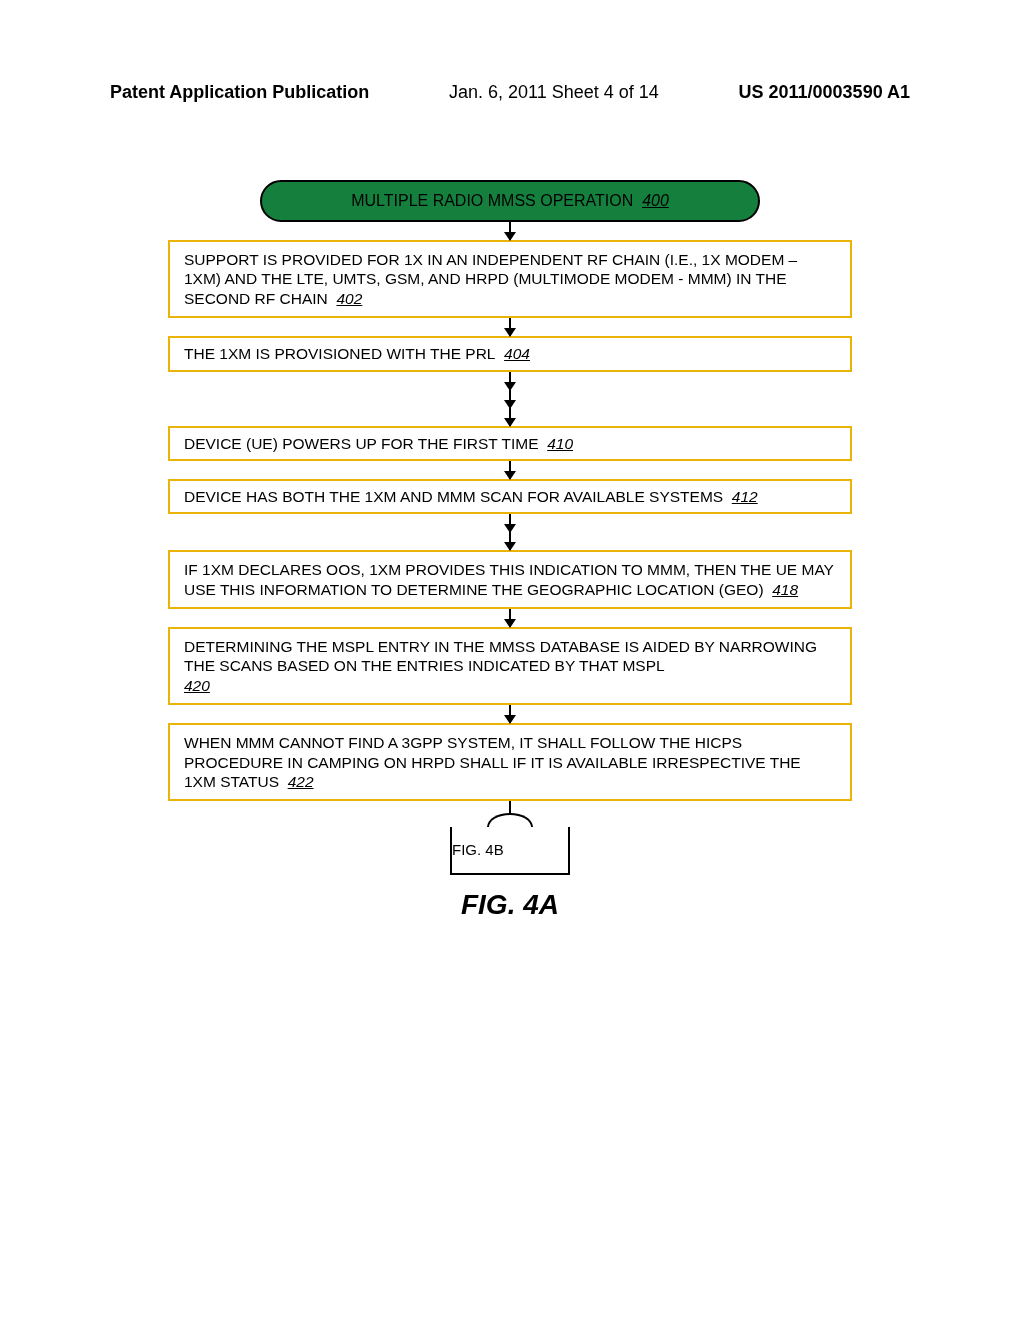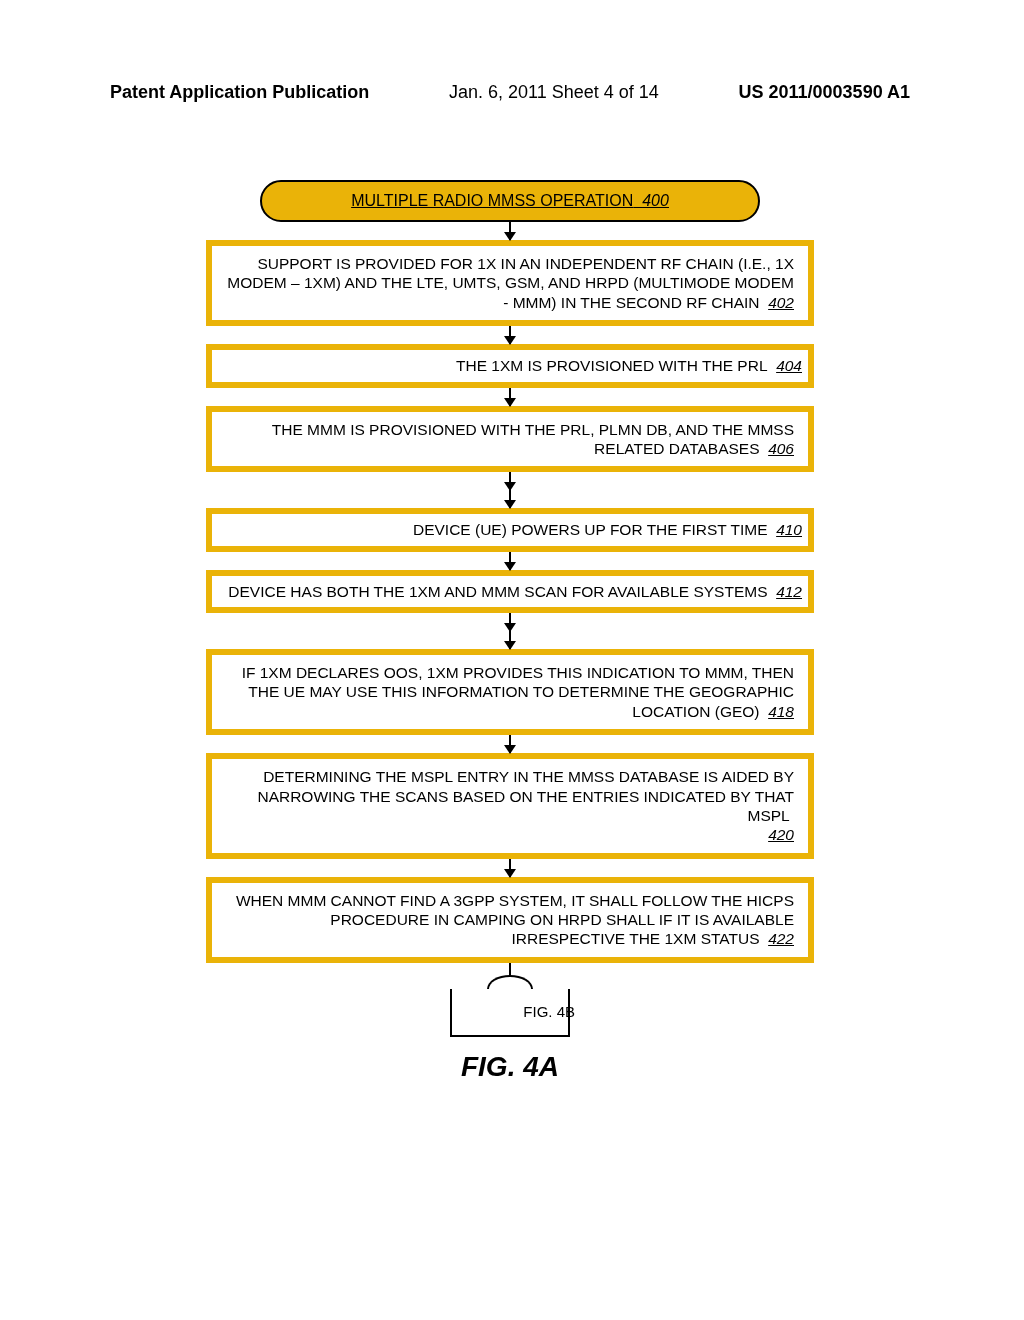--- a/index.html
+++ b/index.html
@@ -37,42 +37,41 @@
   .flow {
     position: absolute;
     top: 180px;
     left: 170px;
     width: 680px;
     display: flex;
     flex-direction: column;
     align-items: center;
   }
   .box {
-    border: 6px solid #eab308;
-    width: 608px;
+    border: 2px solid #eab308;
+    width: 684px;
     padding: 8px 14px;
-    text-align: right;
+    text-align: left;
     font-size: 15.5px;
     line-height: 1.25;
     background: #fff;
     box-sizing: border-box;
   }
   .box.small {
-    padding: 6px 6px;
+    padding: 6px 14px;
   }
   .title-box {
     border: 2px solid #000;
     border-radius: 24px;
     width: 500px;
     padding: 10px 20px;
     text-align: center;
     font-size: 16px;
-    background: #eab308;
+    background: #15803d;
     box-sizing: border-box;
-    text-decoration: underline;
   }
   .ref {
     text-decoration: underline;
     font-style: italic;
   }
   .arrow {
     width: 2px;
     height: 18px;
     background: #000;
     position: relative;
@@ -107,23 +106,22 @@
     border-bottom: none;
     border-top-left-radius: 46px 28px;
     border-top-right-radius: 46px 28px;
     background: #fff;
     box-sizing: border-box;
   }
   .connector .label {
     position: absolute;
     top: 14px;
     width: 100%;
-    text-align: right;
+    text-align: left;
     font-size: 15px;
-    margin-left: 7px;
   }
   .figcaption {
     margin-top: 14px;
     font-size: 28px;
     font-weight: bold;
     font-style: italic;
     font-family: Arial, Helvetica, sans-serif;
   }
 </style>
 </head>
@@ -147,23 +145,20 @@
     <div class="box">
       <span>SUPPORT IS PROVIDED FOR 1X IN AN INDEPENDENT RF CHAIN (I.E., 1X MODEM – 1XM) AND THE LTE, UMTS, GSM, AND HRPD (MULTIMODE MODEM - MMM) IN THE SECOND RF CHAIN</span>&nbsp;&nbsp;<span class="ref">402</span>
     </div>
     <div class="arrow"></div>
 
     <div class="box small">
       <span>THE 1XM IS PROVISIONED WITH THE PRL</span>&nbsp;&nbsp;<span class="ref">404</span>
     </div>
     <div class="arrow"></div>
 
-    <div class="box">
-      <span>THE MMM IS PROVISIONED WITH THE PRL, PLMN DB, AND THE MMSS RELATED DATABASES</span>&nbsp;&nbsp;<span class="ref">406</span>
-    </div>
     <div class="arrow"></div>
 
     <div class="arrow"></div>
 
     <div class="box small">
       <span>DEVICE (UE) POWERS UP FOR THE FIRST TIME</span>&nbsp;&nbsp;<span class="ref">410</span>
     </div>
     <div class="arrow"></div>
 
     <div class="box small">

